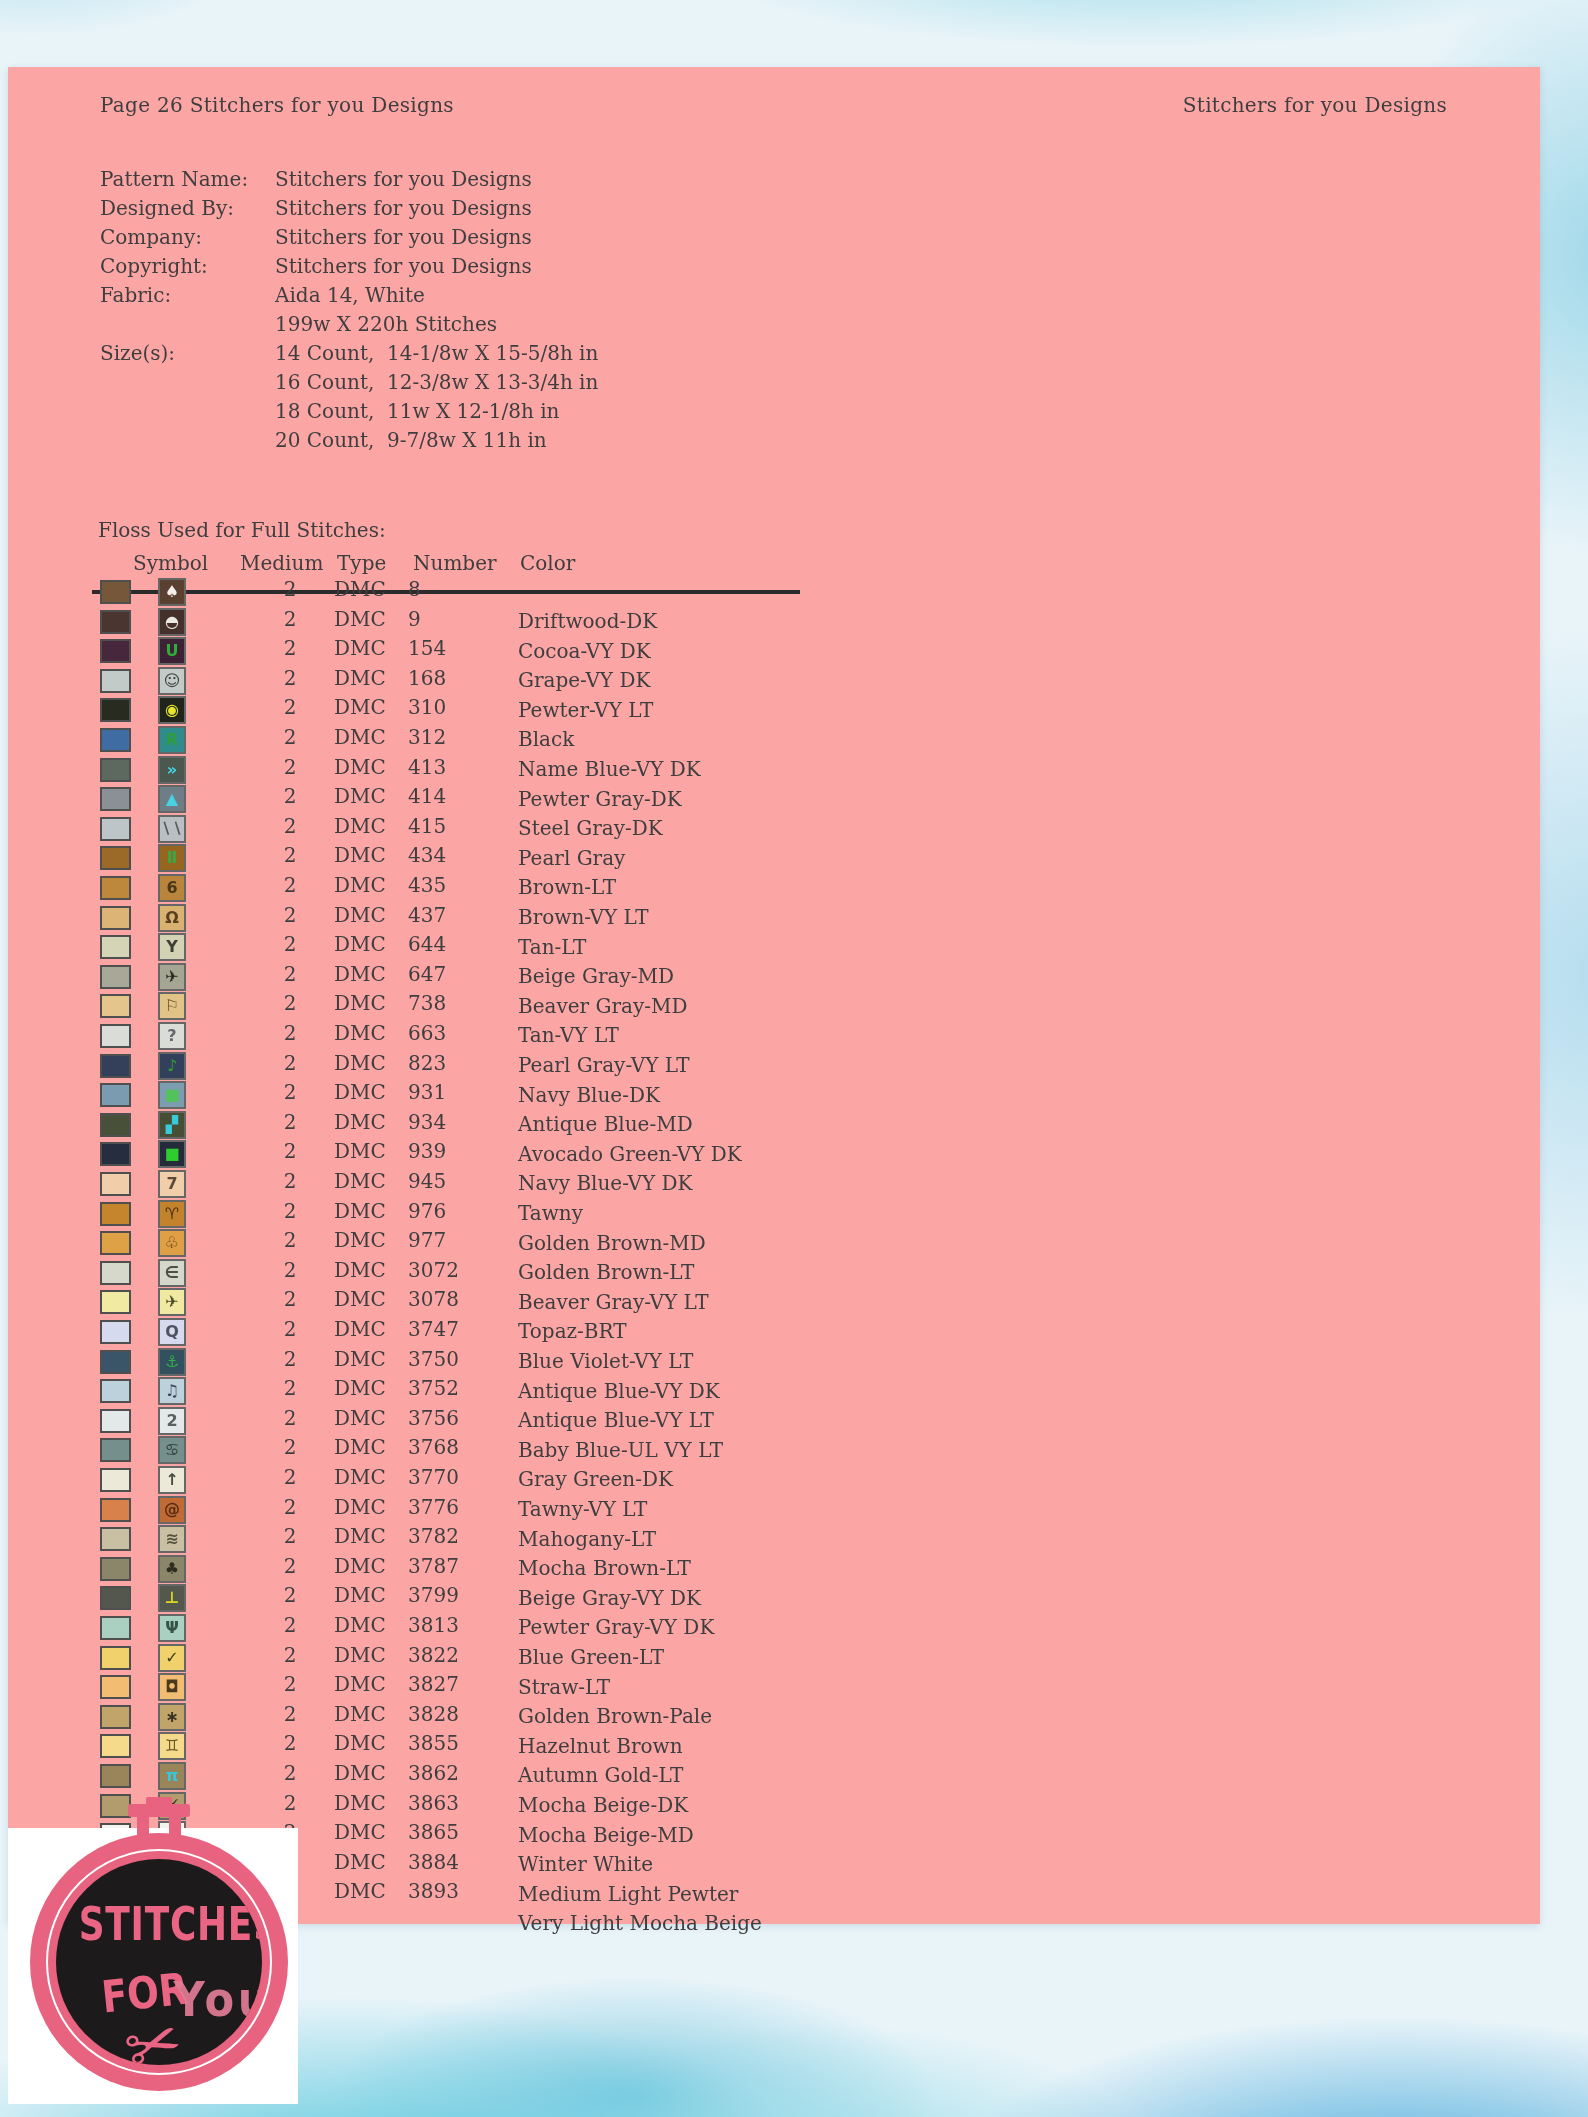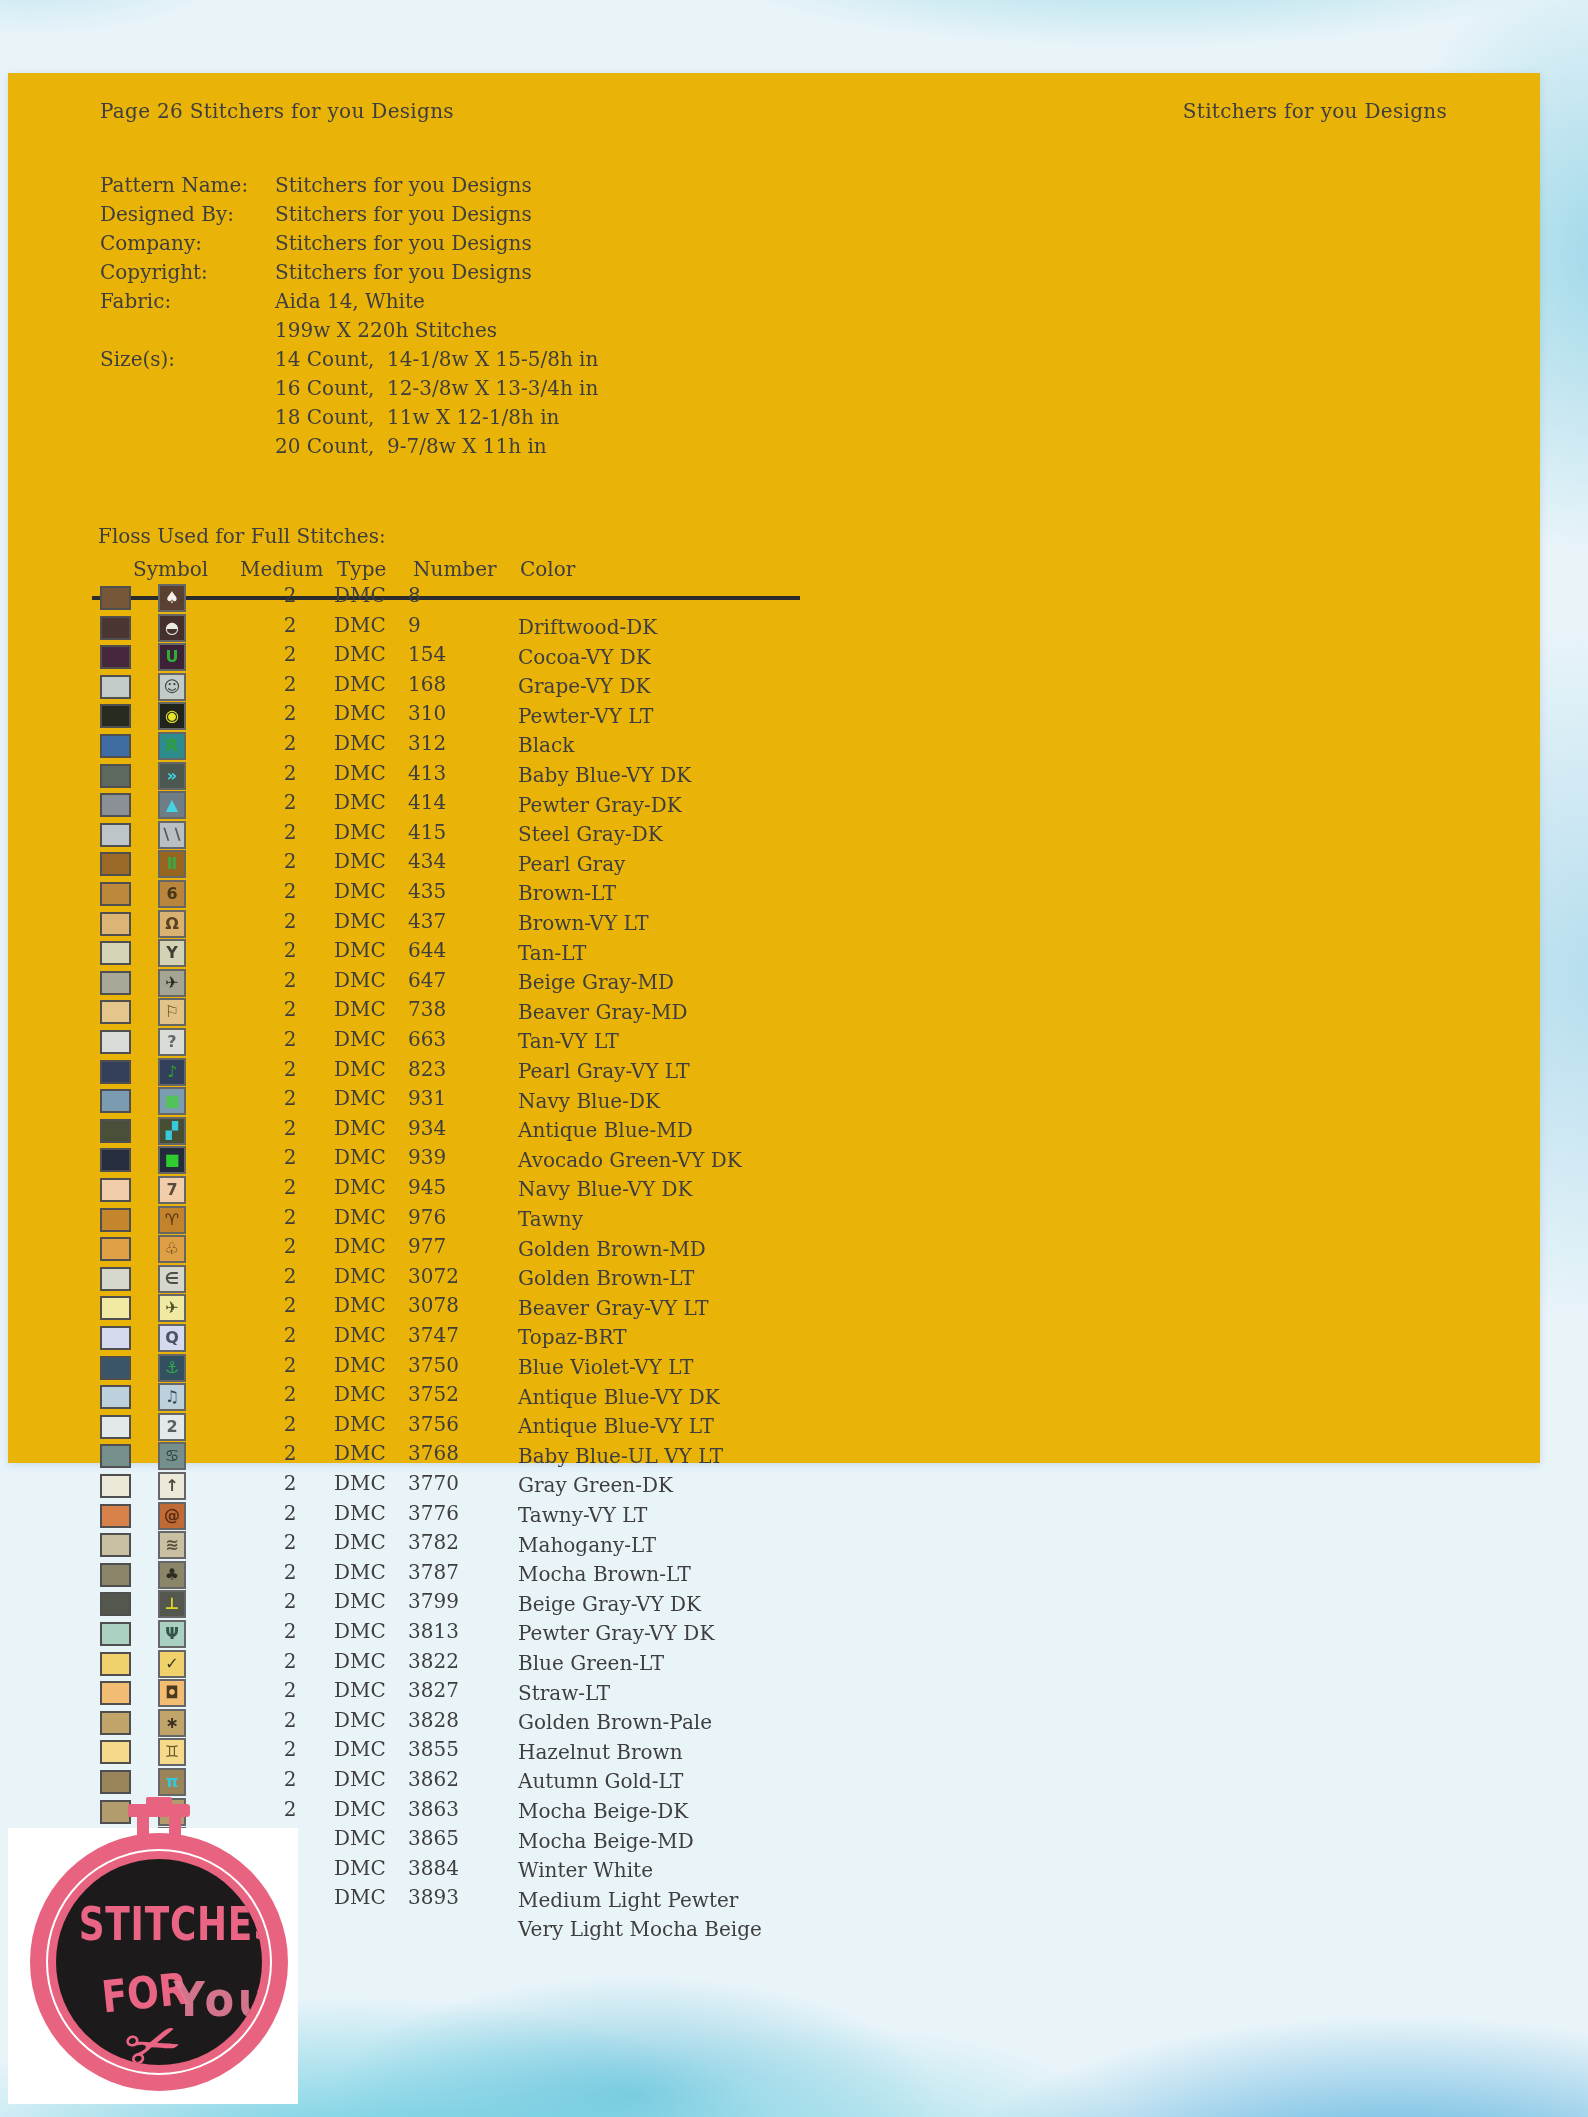--- a/index.html
+++ b/index.html
@@ -11,22 +11,22 @@
       radial-gradient(ellipse 700px 280px at 22% 103%, rgba(78,196,219,.95), rgba(78,196,219,0) 66%),
       radial-gradient(ellipse 520px 220px at 52% 102%, rgba(150,219,232,.9), rgba(150,219,232,0) 62%),
       radial-gradient(ellipse 420px 500px at 101% 46%, rgba(163,213,234,.75), rgba(163,213,234,0) 70%),
       radial-gradient(ellipse 320px 420px at 101% 12%, rgba(130,205,226,.7), rgba(130,205,226,0) 72%),
       radial-gradient(ellipse 650px 130px at 72% -2%, rgba(127,208,224,.65), rgba(127,208,224,0) 70%),
       radial-gradient(ellipse 300px 110px at 2% -2%, rgba(168,219,235,.7), rgba(168,219,235,0) 72%),
       radial-gradient(ellipse 500px 200px at 40% 99%, rgba(44,170,205,.55), rgba(44,170,205,0) 60%),
       #e9f4f9;
   }
   .page{
-    position:absolute;left:8px;top:73px;width:1532px;height:1390px;
-    background:#eab308;box-shadow:0 2px 8px rgba(60,110,140,.18);
+    position:absolute;left:8px;top:67px;width:1532px;height:1857px;
+    background:#fca5a5;box-shadow:0 2px 8px rgba(60,110,140,.18);
     color:#3e3e3e;
   }
   .hdr{position:absolute;top:26px;font-size:20px;letter-spacing:.3px;}
   .hdr-left{left:92px;}
   .hdr-right{right:93px;}
   .info-line{position:absolute;left:92px;height:29px;font-size:20px;white-space:pre;}
   .info-line .lab{display:inline-block;width:175px;}
   .floss-title{position:absolute;left:90px;top:451px;font-size:20px;}
   .floss-cols{position:absolute;top:484px;left:0;font-size:20px;}
   .floss-cols span{position:absolute;white-space:nowrap;}
@@ -131,21 +131,21 @@
         <span class="ty">DMC</span>
         <span class="nu">310</span>
         <span class="co">Black</span>
       </div>
       <div class="frow" style="top: 658px;">
         <span class="sw" style="background: rgb(63, 108, 163);"></span>
         <span class="tile" style="background: rgb(46, 141, 140); color: rgb(47, 158, 58);">R</span>
         <span class="st">2</span>
         <span class="ty">DMC</span>
         <span class="nu">312</span>
-        <span class="co">Baby Blue-VY DK</span>
+        <span class="co">Name Blue-VY DK</span>
       </div>
       <div class="frow" style="top: 687.6px;">
         <span class="sw" style="background: rgb(93, 105, 95);"></span>
         <span class="tile" style="background: rgb(75, 88, 80); color: rgb(63, 217, 232);">»</span>
         <span class="st">2</span>
         <span class="ty">DMC</span>
         <span class="nu">413</span>
         <span class="co">Pewter Gray-DK</span>
       </div>
       <div class="frow" style="top: 717.2px;">

